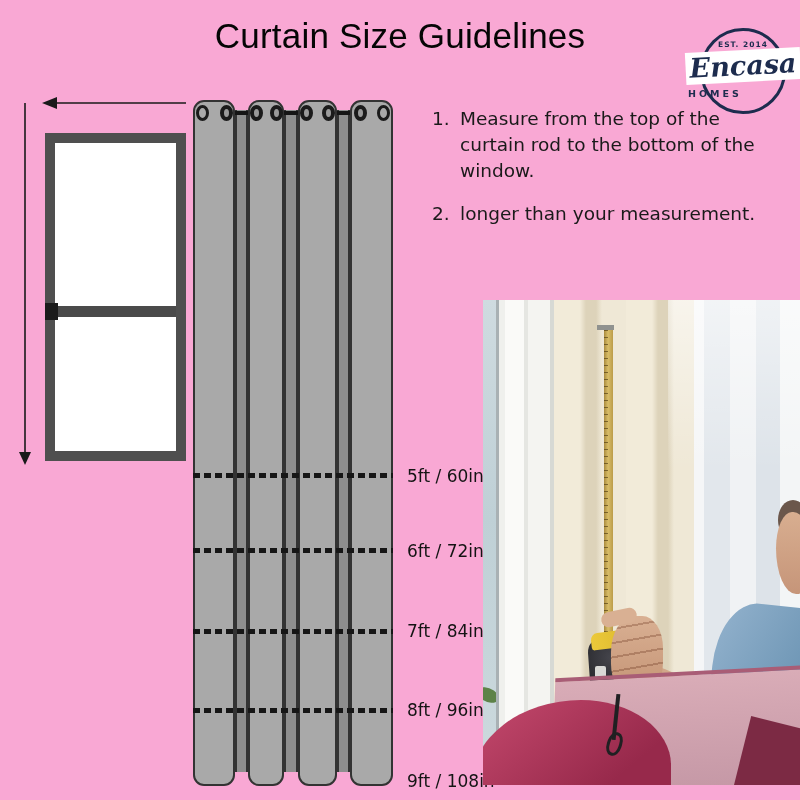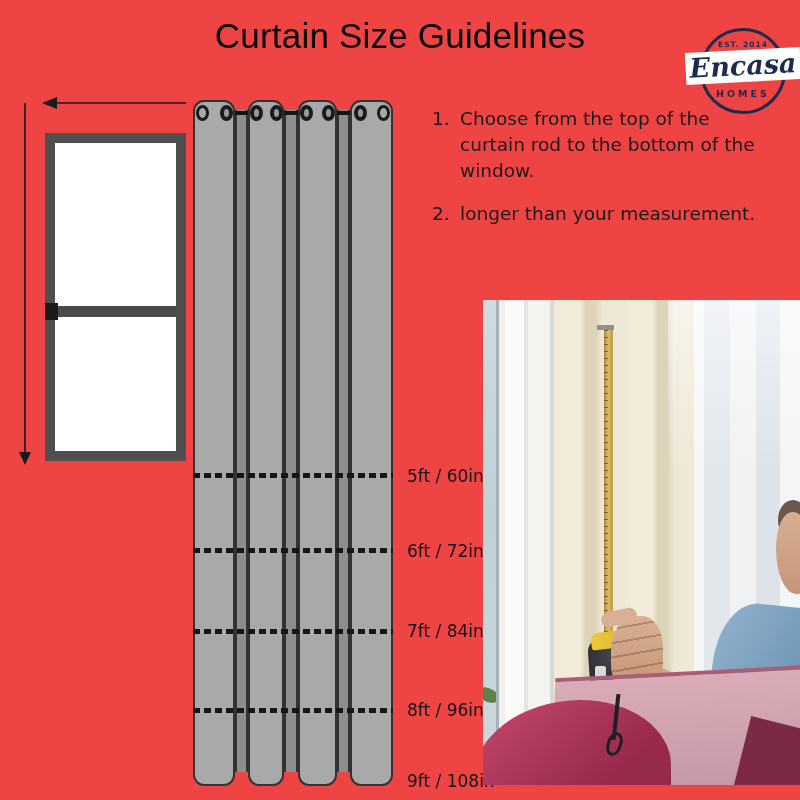--- a/index.html
+++ b/index.html
@@ -1,35 +1,35 @@
 <!DOCTYPE html>
 <html><head>
 <meta charset="utf-8">
 <style>
   * { margin:0; padding:0; box-sizing:border-box; }
   body { background:#ffffff; }
-  .canvas { position:relative; width:800px; height:800px; background:#ef4444; overflow:hidden;
+  .canvas { position:relative; width:800px; height:800px; background:#f9a8d4; overflow:hidden;
             font-family:"DejaVu Sans", sans-serif; color:#151515; }
 
   
   .title { position:absolute; top:16px; left:0; width:800px; text-align:center;
            font-family:"Liberation Sans", sans-serif; font-size:35px; font-weight:400;
            letter-spacing:0.2px; color:#050505; }
 
   
   .logo { position:absolute; left:688px; top:24px; width:110px; height:100px; }
   .logo-circle { position:absolute; left:12px; top:4px; width:86px; height:86px;
                  border:3.5px solid #1d2c4e; border-radius:50%; }
   .logo-est { position:absolute; top:16px; left:0; width:110px; text-align:center;
               font-size:7.5px; font-weight:bold; letter-spacing:1px; color:#1d2c4e; }
   .logo-name { position:absolute; top:26px; left:50%; transform:translateX(-50%) rotate(-3deg);
                font-family:"DejaVu Serif", serif; font-style:italic; font-weight:bold;
                font-size:27px; line-height:32px; color:#1d2c4e; background:#ffffff;
                padding:0 4px; white-space:nowrap; }
-  .logo-sub { position:absolute; top:64px; left:0; width:110px; text-align:center;
+  .logo-sub { position:absolute; top:64px; left:0; width:110px; 
               font-size:9.5px; font-weight:bold; letter-spacing:3px; color:#1d2c4e; }
 
   
   .steps { position:absolute; left:432px; top:106px; width:345px; }
   .step { display:flex; margin-bottom:17px; font-size:18.5px; line-height:26px; color:#1a1a1a; }
   .step-num { width:28px; flex:none; }
   .step-lines div { white-space:nowrap; }
 
   
   .arrows { position:absolute; left:0; top:0; }
@@ -124,21 +124,21 @@
     <div class="logo-circle"></div>
     <div class="logo-est">EST. 2014</div>
     <div class="logo-name">Encasa</div>
     <div class="logo-sub">HOMES</div>
   </div>
 
   <div class="steps">
     <div class="step">
       <div class="step-num">1.</div>
       <div class="step-lines">
-        <div>Choose from the top of the</div>
+        <div>Measure from the top of the</div>
         <div>curtain rod to the bottom of the</div>
         <div>window.</div>
       </div>
     </div>
     <div class="step">
       <div class="step-num">2.</div>
       <div class="step-lines">
         <div>longer than your measurement.</div>
       </div>
     </div>

